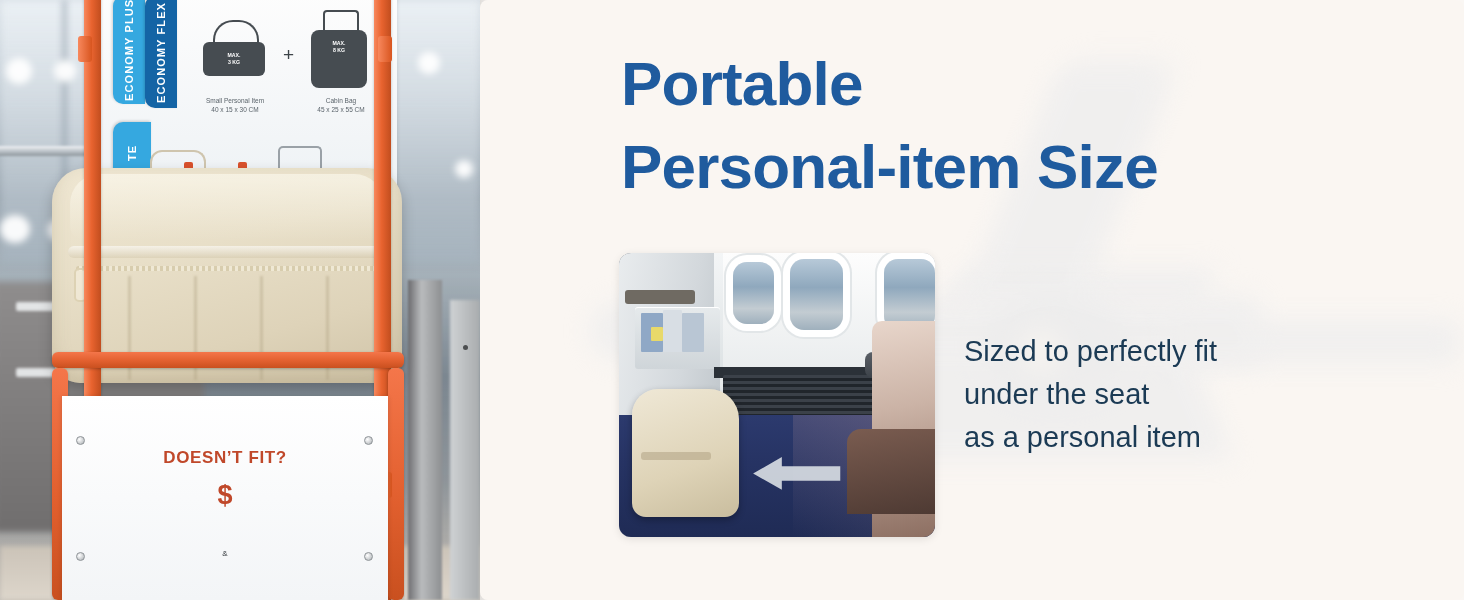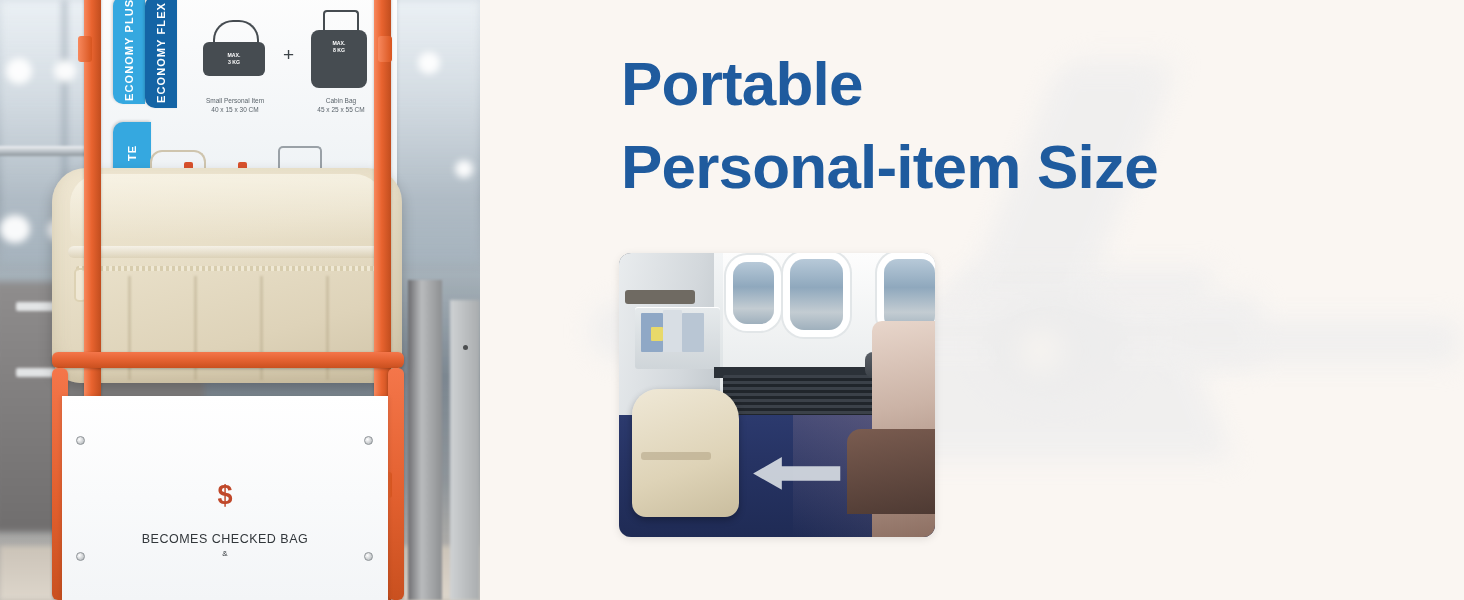--- a/index.html
+++ b/index.html
@@ -298,20 +298,21 @@
     letter-spacing: 0.5px;
   }
 
   
   .right-panel {
     position: absolute;
     left: 480px; top: 0;
     width: 984px; height: 600px;
     background: #faf6f2;
     overflow: hidden;
+    border-radius: 8px;
   }
   
   .wm-plane { position: absolute; inset: 0; opacity: 0.5; }
   .wm {
     position: absolute;
     background: #e7e9ec;
     filter: blur(13px);
   }
   .wm-fuselage {
     left: 160px; top: 295px; width: 620px; height: 72px;
@@ -560,22 +561,22 @@
       <div class="or-bracket" style="left:378px; top:36px"></div>
       <div class="or-bracket" style="left:78px;  top:472px"></div>
       <div class="or-bracket" style="left:378px; top:472px"></div>
     </div>
 
     <div class="fit-sign">
       <div class="sign-screw" style="left:14px;  top:40px"></div>
       <div class="sign-screw" style="left:302px; top:40px"></div>
       <div class="sign-screw" style="left:14px;  top:156px"></div>
       <div class="sign-screw" style="left:302px; top:156px"></div>
+      <div class="doesnt-fit">DOESN’T FIT?</div>
       <div class="dollar">$</div>
-      <div class="becomes">BECOMES CHECKED BAG</div>
       <div class="amp">&amp;</div>
     </div>
   </div>
 
   <div class="edge-shadow"></div>
 
   <div class="right-panel">
 
     <div class="wm-plane">
       <div class="wm wm-tailfin"></div>
@@ -618,15 +619,18 @@
 
       <div class="cab cab-armrest"></div>
       <div class="cab cab-seat-right"></div>
       <div class="cab cab-seat-base"></div>
 
       <svg class="cab-arrow" viewBox="0 0 100 36">
         <path d="M38 2 L10 18 L38 34 L38 25 L95 25 L95 11 L38 11 Z" fill="#d6dbe2" opacity="0.92"></path>
       </svg>
     </div>
 
+    <div class="body-copy">Sized to perfectly fit
+under the seat
+as a personal item</div>
   </div>
 
 </div>
 
 </body></html>

